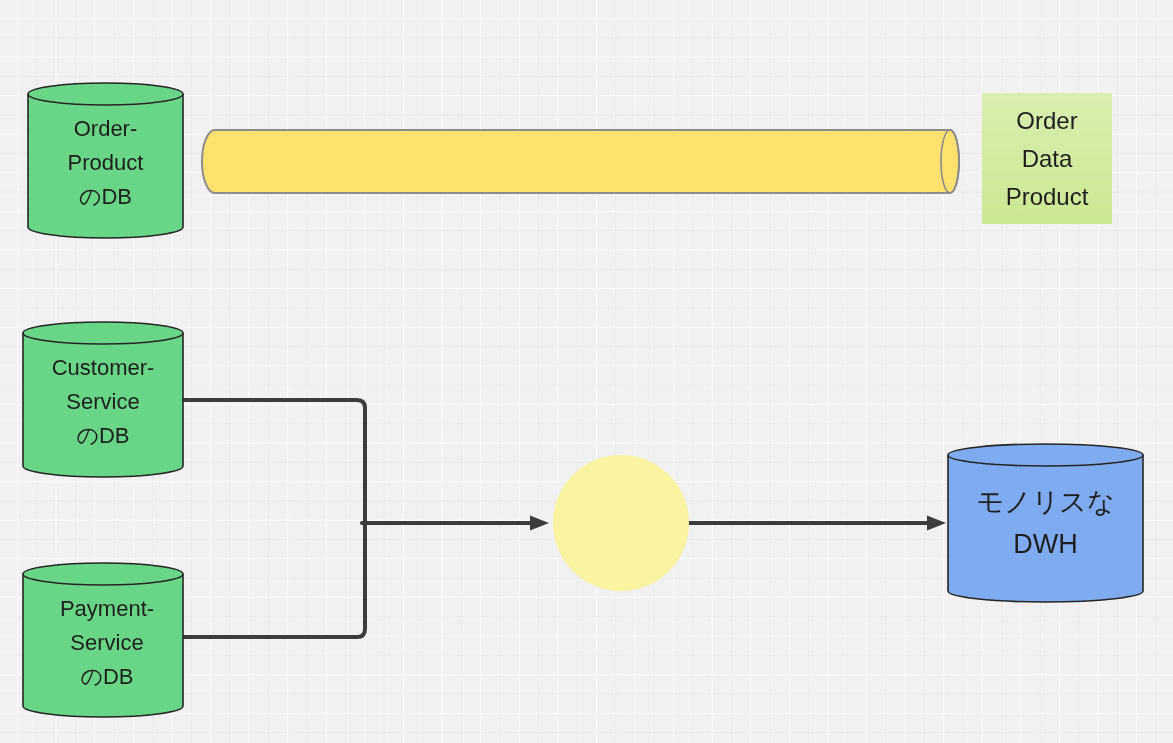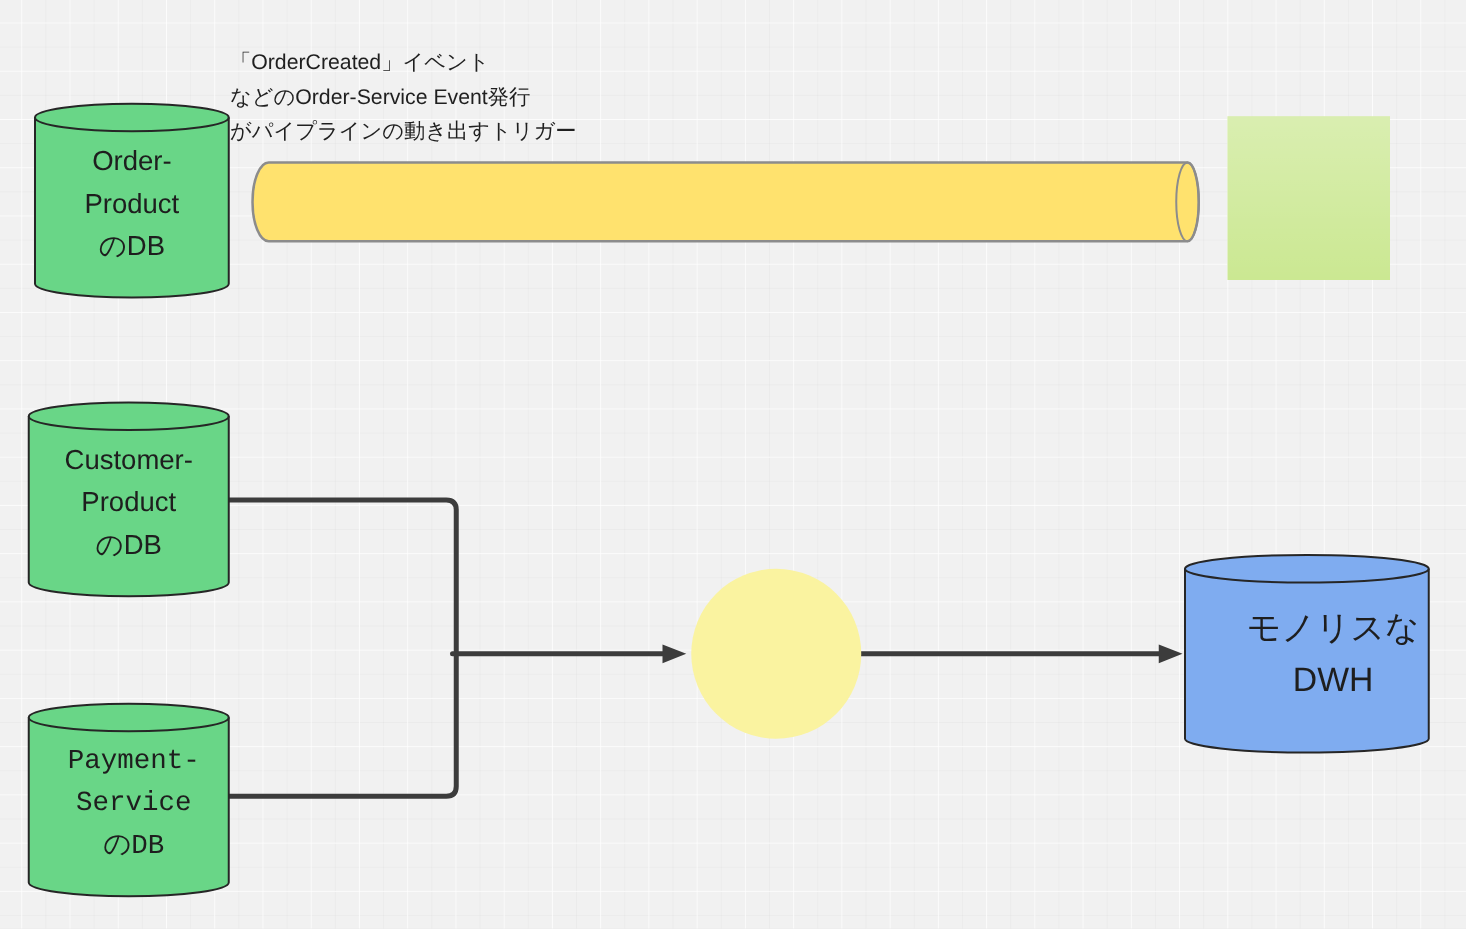--- a/index.html
+++ b/index.html
@@ -23,21 +23,21 @@
   svg.diagram-layer{position:absolute;left:0;top:0;}
   .label{
     position:absolute;
     display:flex;align-items:center;justify-content:center;
     text-align:center;
     white-space:pre-line;
     color:#1E1E1E;
     pointer-events:none;
   }
   .db-label{font-size:22px;line-height:34px;}
-  .dwh-label{font-size:27px;line-height:42px;padding-left:21px;}
+  .dwh-label{font-size:27px;line-height:42px;}
   .etl-label{font-size:44px;line-height:44px;}
   .note-label{font-size:24px;line-height:38px;}
   .annotation{
     position:absolute;
     left:184px;top:36px;width:340px;
     font-size:17px;line-height:27.5px;
     color:#1F1F1F;
     text-align:left;
     white-space:pre-line;
     pointer-events:none;
@@ -88,34 +88,34 @@
     </g>
 
     <circle cx="621" cy="523" r="68" fill="#FAF3A0"></circle>
 
     <g>
       <path d="M 948 455 A 97.5 11 0 0 1 1143 455 L 1143 591 A 97.5 11 0 0 1 948 591 Z" stroke-width="1.6" fill="#7FACF0" stroke="#262626"></path>
       <path d="M 948 455 A 97.5 11 0 0 0 1143 455" fill="none" stroke-width="1.6" stroke="#262626"></path>
     </g>
   </svg>
 
-  <div class="annotation">「OrderCreated」イベント
-などのOrder-Service Event発行
-がパイプラインの動き出すトリガー</div>
 
   <div class="label db-label" style="left:28px;top:88px;width:155px;height:150px;">Order-
 Product
 のDB</div>
 
+  <div class="label note-label" style="left:982px;top:93px;width:130px;height:131px;">Order
+Data
+Product</div>
 
   <div class="label db-label" style="left:23px;top:327px;width:160px;height:150px;">Customer-
-Product
+Service
 のDB</div>
 
-  <div class="label db-label" style="left:23px;top:568px;width:168px;height:149px;font-family:Liberation Mono, monospace;">Payment-
+  <div class="label db-label" style="left:23px;top:568px;width:168px;height:149px;">Payment-
 Service
 のDB</div>
 
 
   <div class="label dwh-label" style="left:948px;top:449px;width:195px;height:148px;">モノリスな
 DWH</div>
 
 </div>
 
 </body></html>

